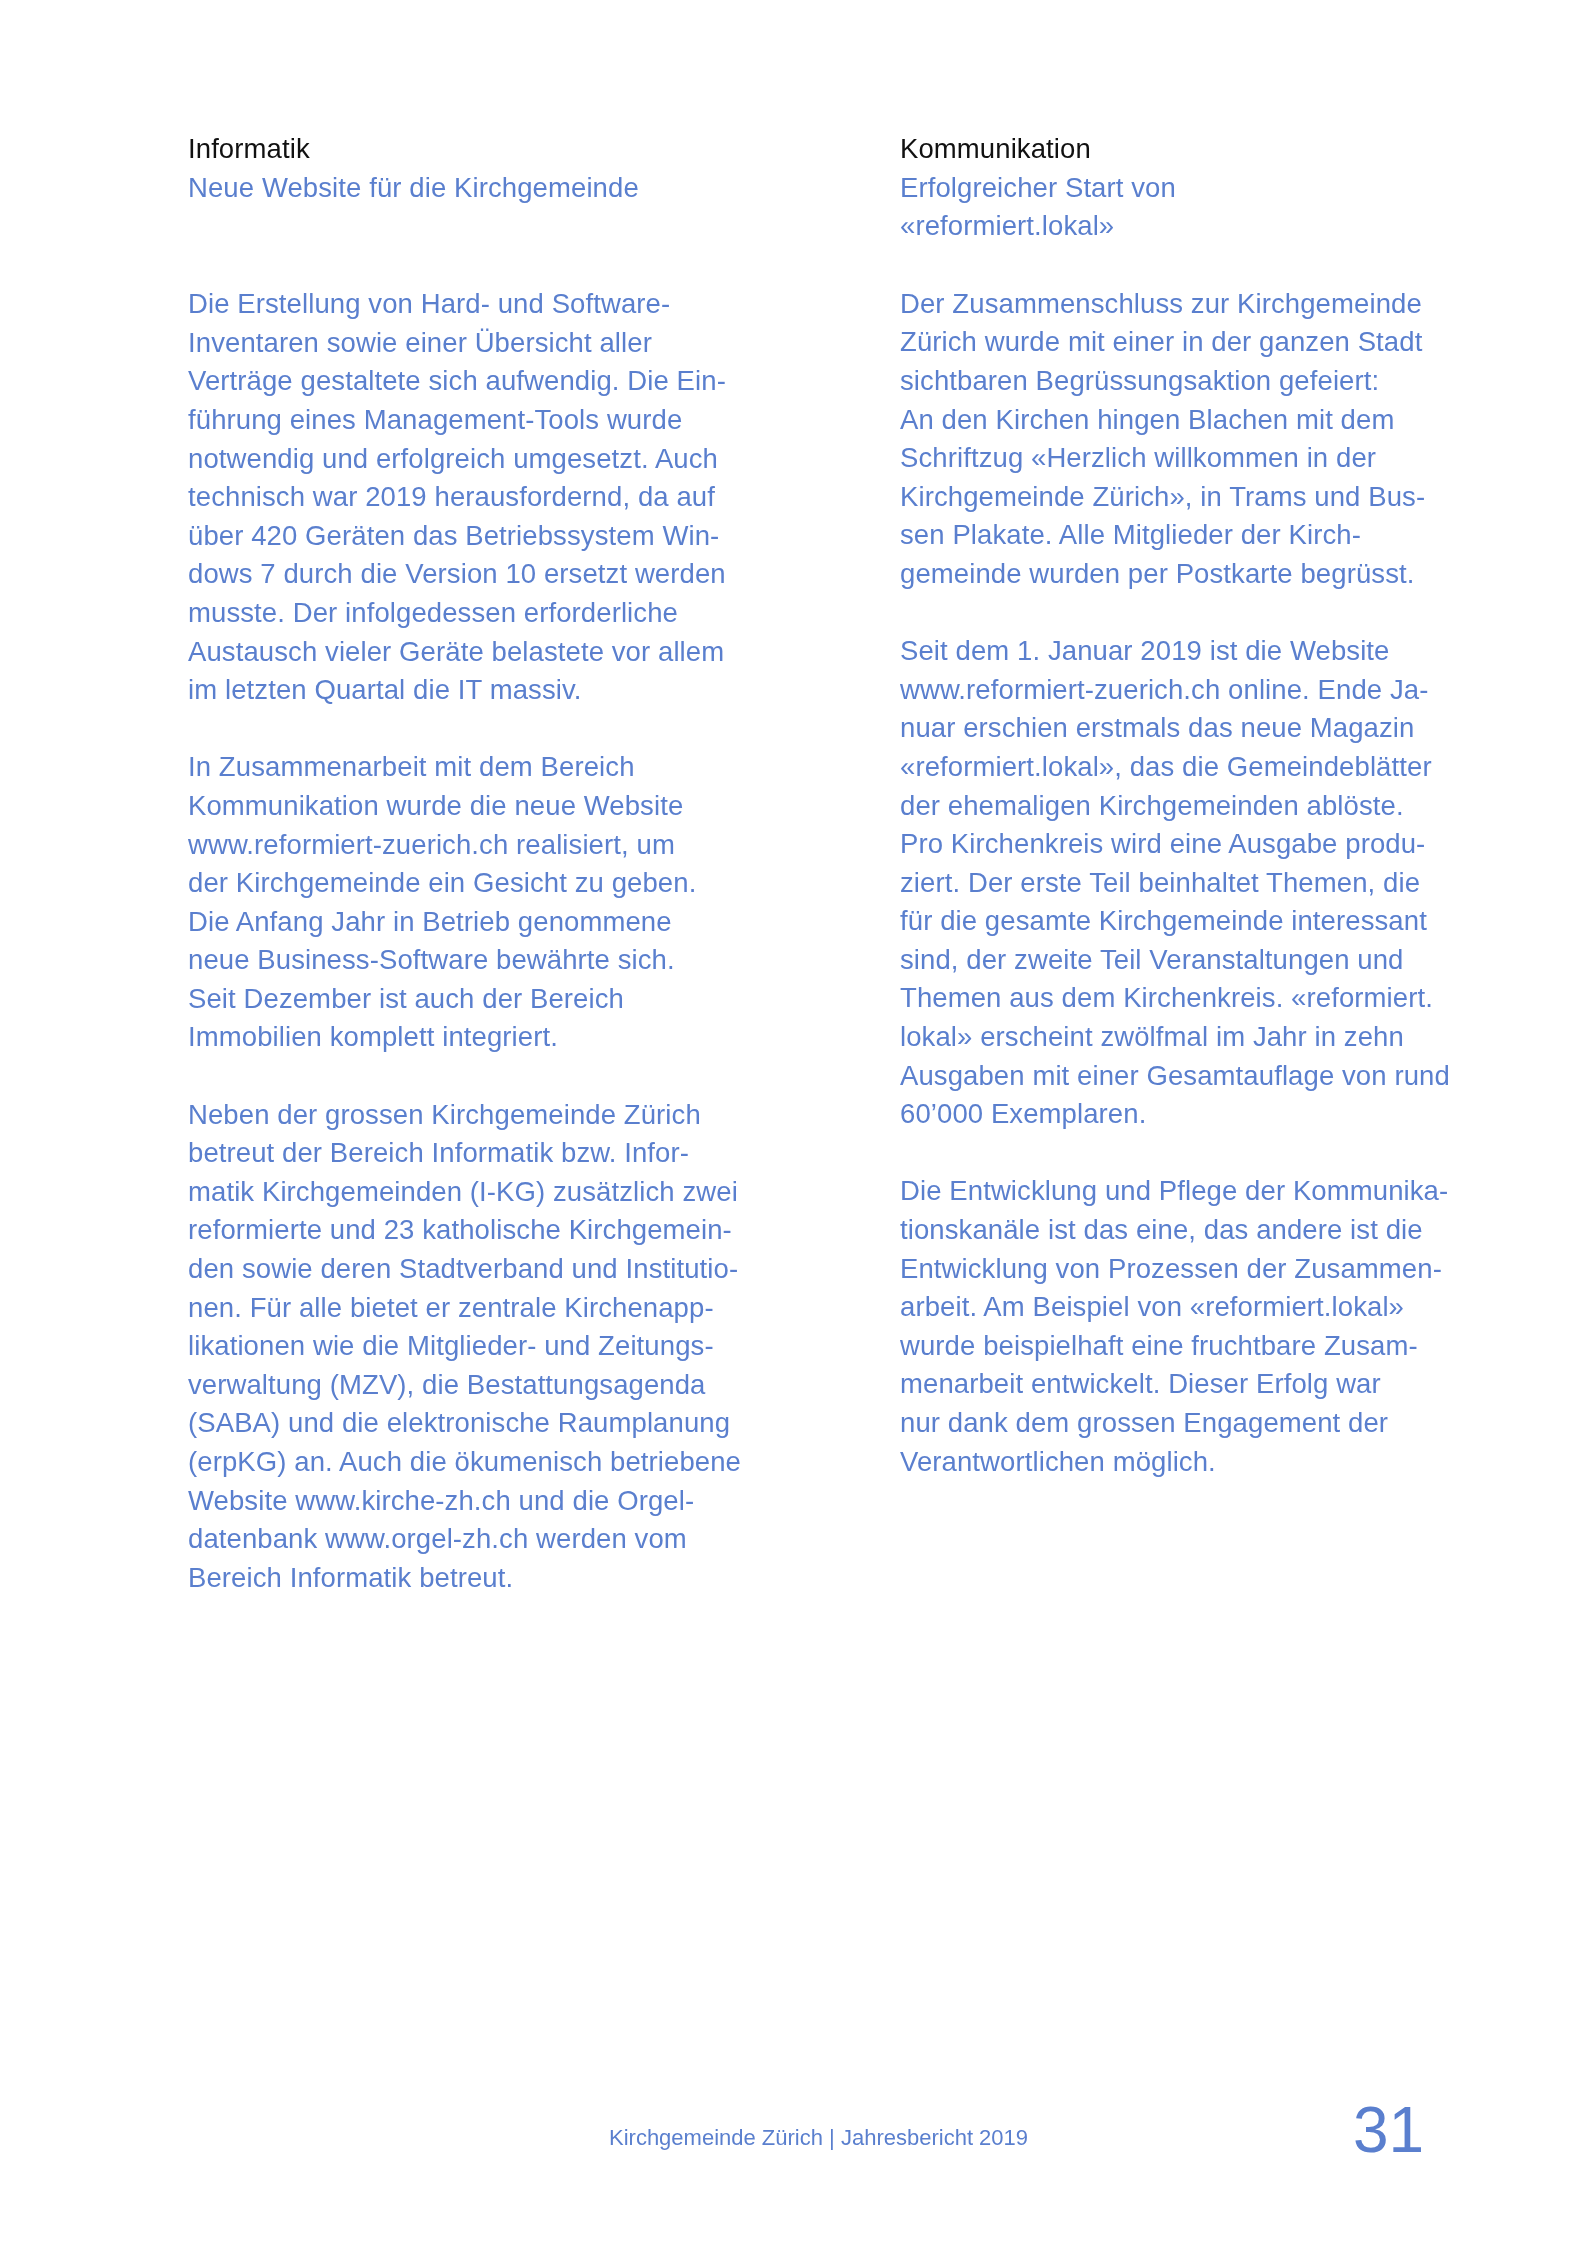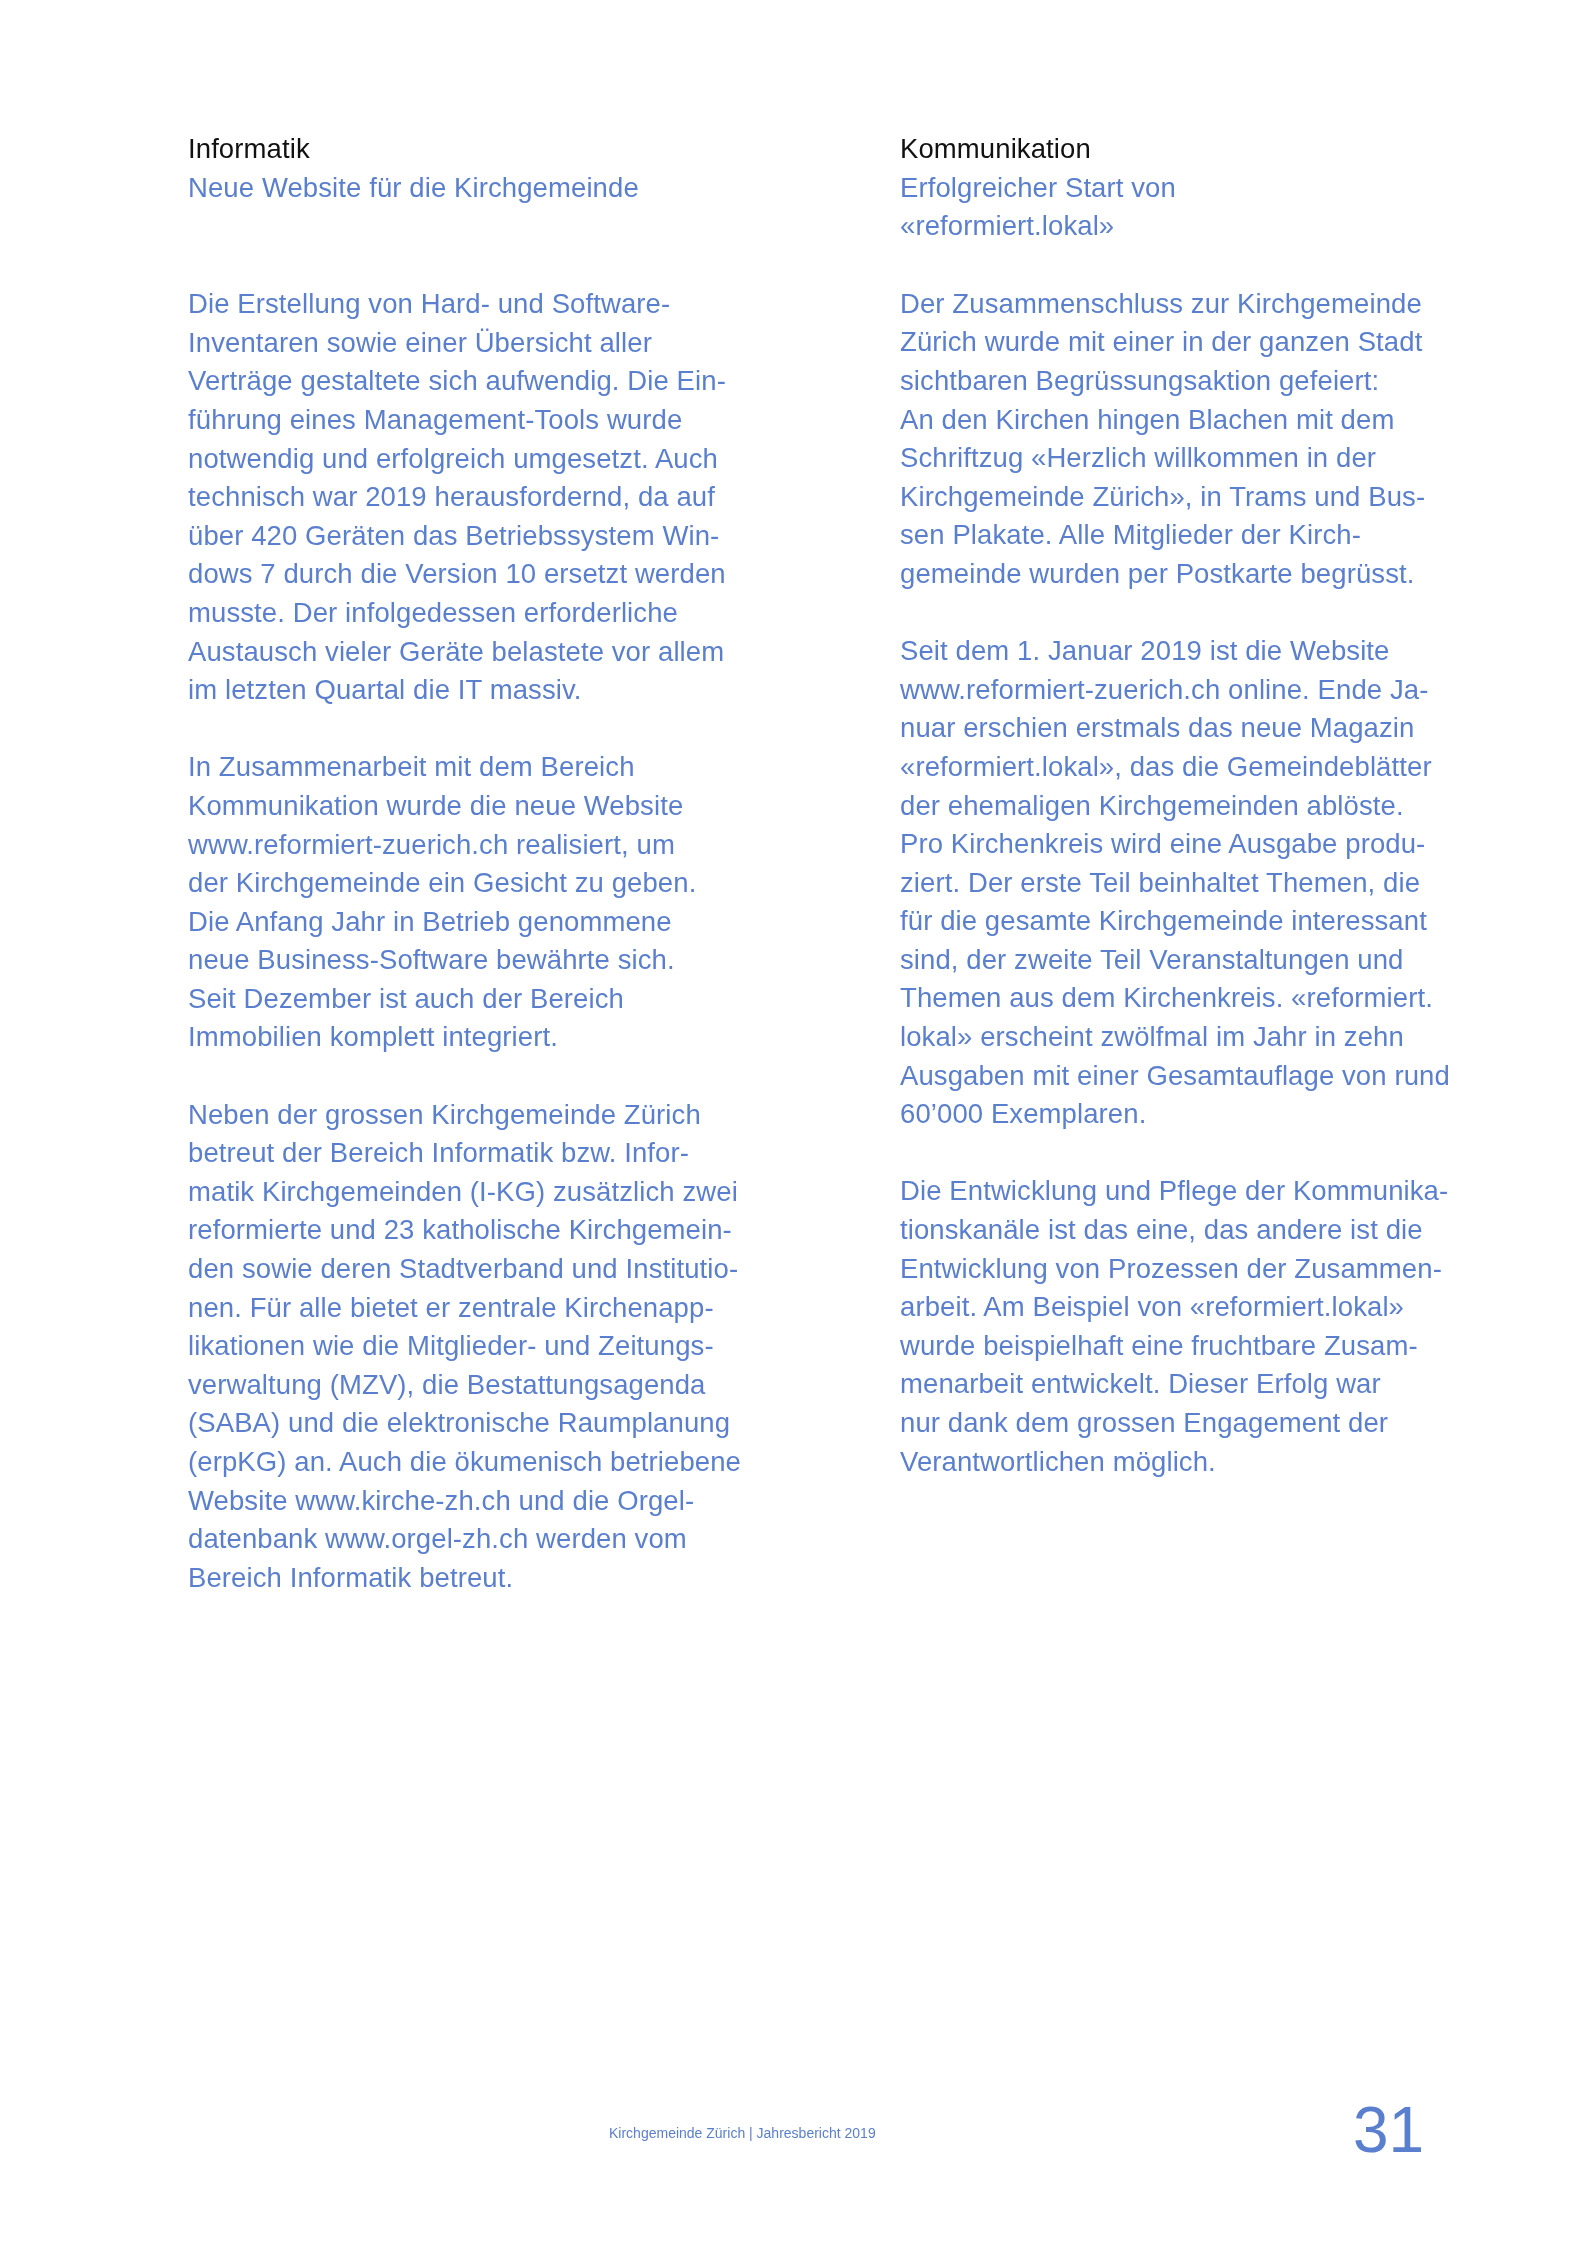--- a/index.html
+++ b/index.html
@@ -14,21 +14,21 @@
       margin-top: 20px;
     }
     .col-left { left: 188px; }
     .col-right { left: 900px; width: 640px; }
     .section-label { color: #111111; display: block; }
     .section-title { color: #5a7fce; display: block; }
     .title-gap { height: 39px; }
     .para { margin: 0 0 38.6px 0; white-space: pre-line; }
     .footer-text {
       position: absolute; left: 609px; top: 2125px;
-      font-size: 14px; color: #5a7fce; white-space: nowrap;
+      font-size: 22px; color: #5a7fce; white-space: nowrap;
     }
     .page-number {
       position: absolute; left: 1353px; top: 2098px;
       font-size: 64px; color: #5a7fce; line-height: 1;
     }
   </style>
 </head>
 <body>
 
 <div class="col col-left">

